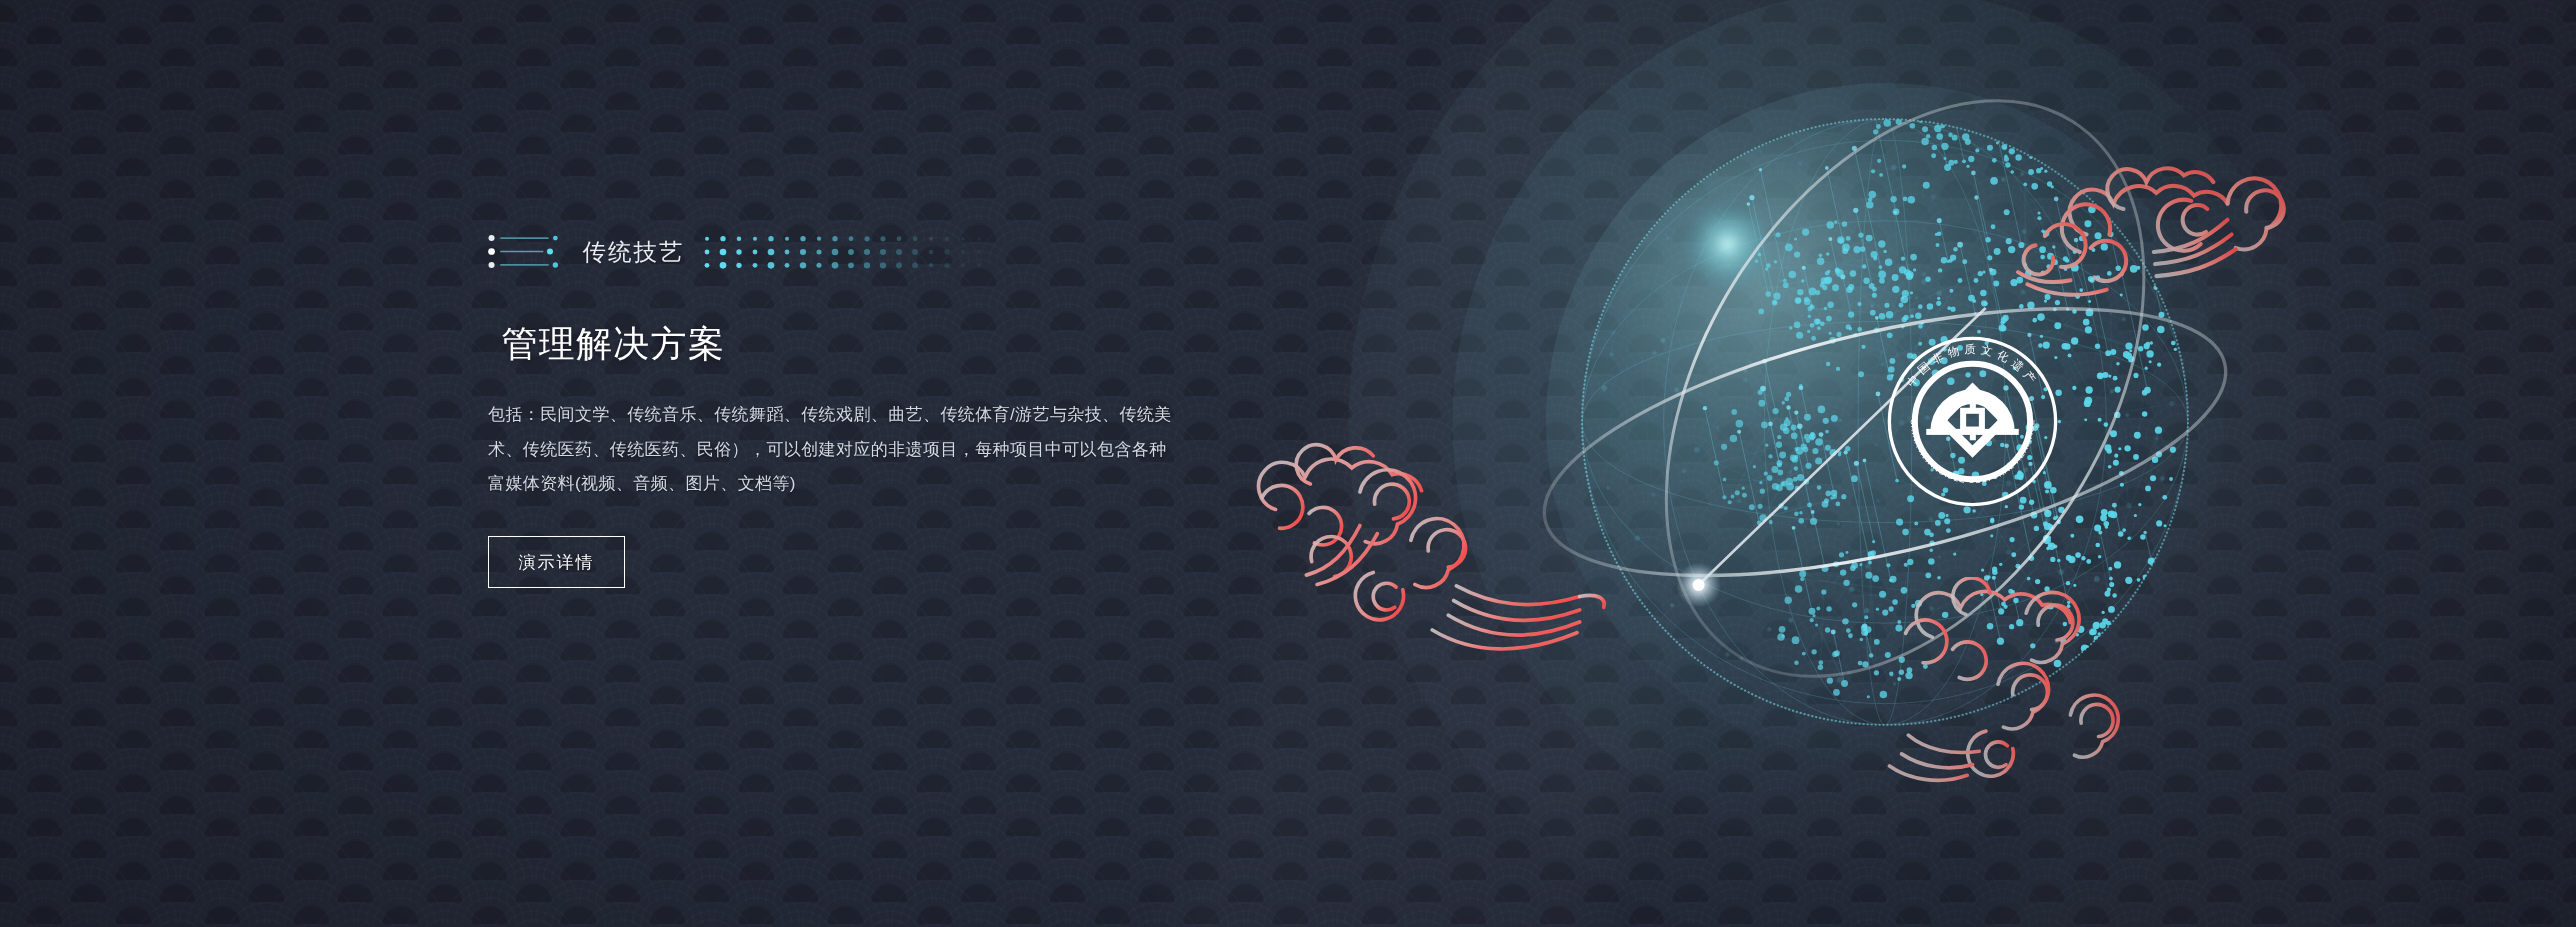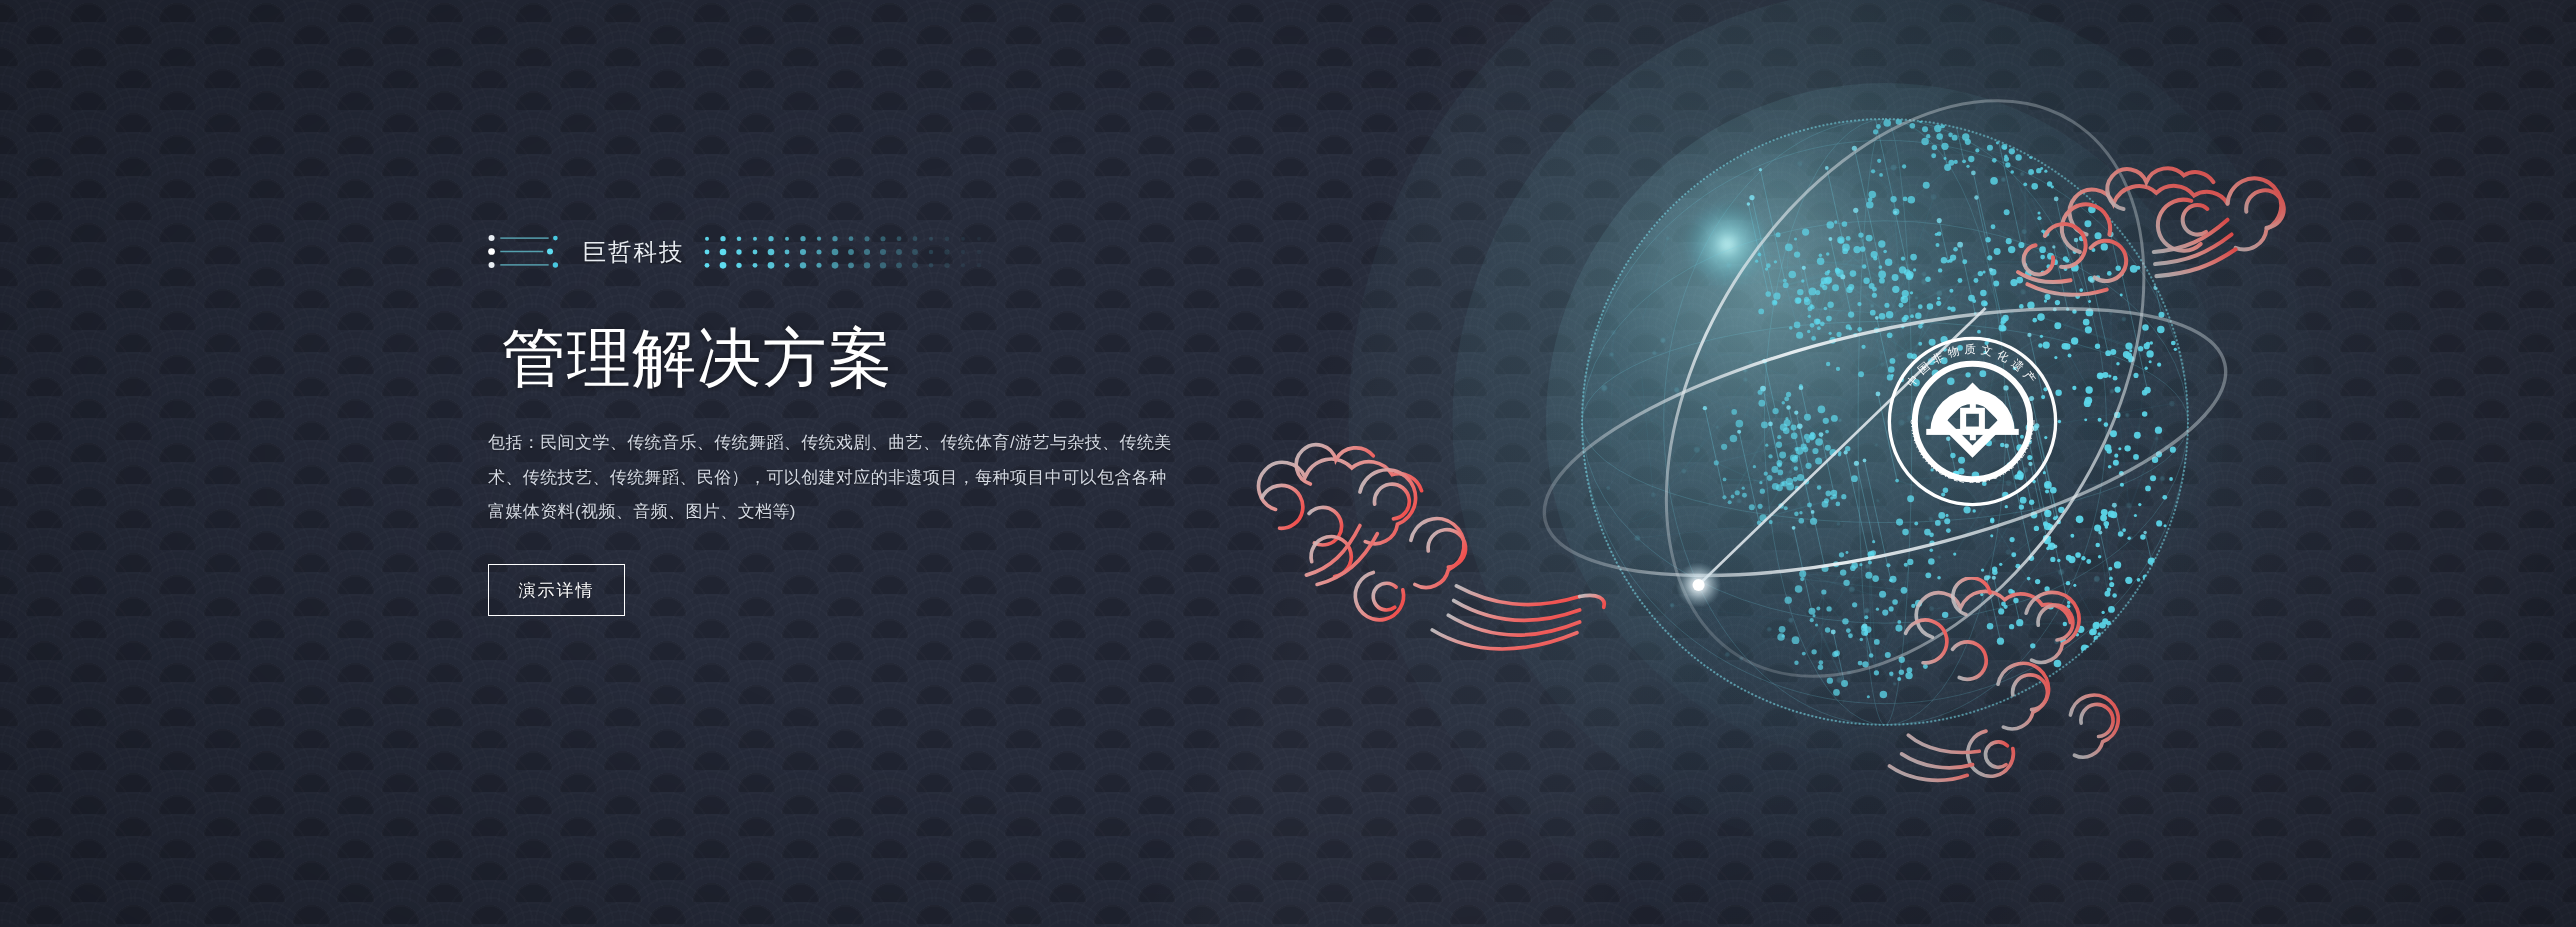--- a/index.html
+++ b/index.html
@@ -143,21 +143,21 @@
   .corner.tr{ right:-1.3px; top:-1.3px; border-left:none; border-bottom:none;}
   .corner.bl{ left:-1.3px; bottom:-1.3px; border-right:none; border-top:none;}
   .corner.br{ right:-1.3px; bottom:-1.3px; border-left:none; border-top:none;}
   .hl-text{
     position:relative;
     color:#ffffff; font-size:48px; line-height:1;
     letter-spacing:1.3px; font-weight:400;
     text-shadow:0 1.3px 6.7px rgba(0,0,0,.55);
   }
   .hl-tail{
-    color:#ffffff; font-size:64px; line-height:1;
+    color:#ffffff; font-size:36px; line-height:1;
     letter-spacing:1.3px; font-weight:400;
     margin-left:13.4px; padding-top:14.8px;
     text-shadow:0 1.3px 6.7px rgba(0,0,0,.55);
   }
 
   
   .desc{
     margin-top:36px; width:691px;
     color:#d5dae3; font-size:17px; line-height:2.05;
     letter-spacing:0.4px;
@@ -1565,21 +1565,21 @@
         <line x1="18" y1="12" x2="90" y2="12" stroke="#4e8d9b" stroke-width="2.5"></line>
         <circle cx="100" cy="12" r="3.5" fill="#49c8e0"></circle>
         <circle cx="5" cy="32" r="5" fill="#ffffff"></circle>
         <line x1="18" y1="32" x2="82" y2="32" stroke="#54a0ae" stroke-width="2.5"></line>
         <circle cx="92" cy="32" r="4.5" fill="#5fdcf0"></circle>
         <circle cx="5" cy="52" r="4.5" fill="#e8edf2"></circle>
         <line x1="18" y1="52" x2="90" y2="52" stroke="#4e8d9b" stroke-width="2.5"></line>
         <circle cx="100" cy="52" r="4" fill="#49c8e0"></circle>
       </svg>
 
-      <div class="brand">巨哲科技</div>
+      <div class="brand">传统技艺</div>
 
       <svg class="dotmatrix" viewBox="0 0 420 60">
         <g fill="#5fdcf0">
           <circle cx="6" cy="10" r="3" opacity=".95"></circle>
             <circle cx="30" cy="10" r="4" opacity=".95"></circle>
           <circle cx="54" cy="10" r="3.4" opacity=".9"></circle> 
             <circle cx="78" cy="10" r="3" opacity=".85"></circle>
           <circle cx="102" cy="10" r="4" opacity=".82"></circle>
             <circle cx="126" cy="10" r="3" opacity=".76"></circle>
           <circle cx="150" cy="10" r="4" opacity=".70"></circle>
@@ -1633,18 +1633,18 @@
           <circle cx="390" cy="50" r="3.2" opacity=".08"></circle>
             <circle cx="414" cy="50" r="3.4" opacity=".06"></circle>
         </g>
       </svg>
     </div>
 
     <div class="headline">
       <span class="hl-tail">管理解决方案</span>
     </div>
 
-    <p class="desc">包括：民间文学、传统音乐、传统舞蹈、传统戏剧、曲艺、传统体育/游艺与杂技、传统美术、传统技艺、传统舞蹈、民俗），可以创建对应的非遗项目，每种项目中可以包含各种富媒体资料(视频、音频、图片、文档等)</p>
+    <p class="desc">包括：民间文学、传统音乐、传统舞蹈、传统戏剧、曲艺、传统体育/游艺与杂技、传统美术、传统医药、传统医药、民俗），可以创建对应的非遗项目，每种项目中可以包含各种富媒体资料(视频、音频、图片、文档等)</p>
 
     <button class="cta">演示详情</button>
   </div>
 </div>
 
 
 </body></html>

